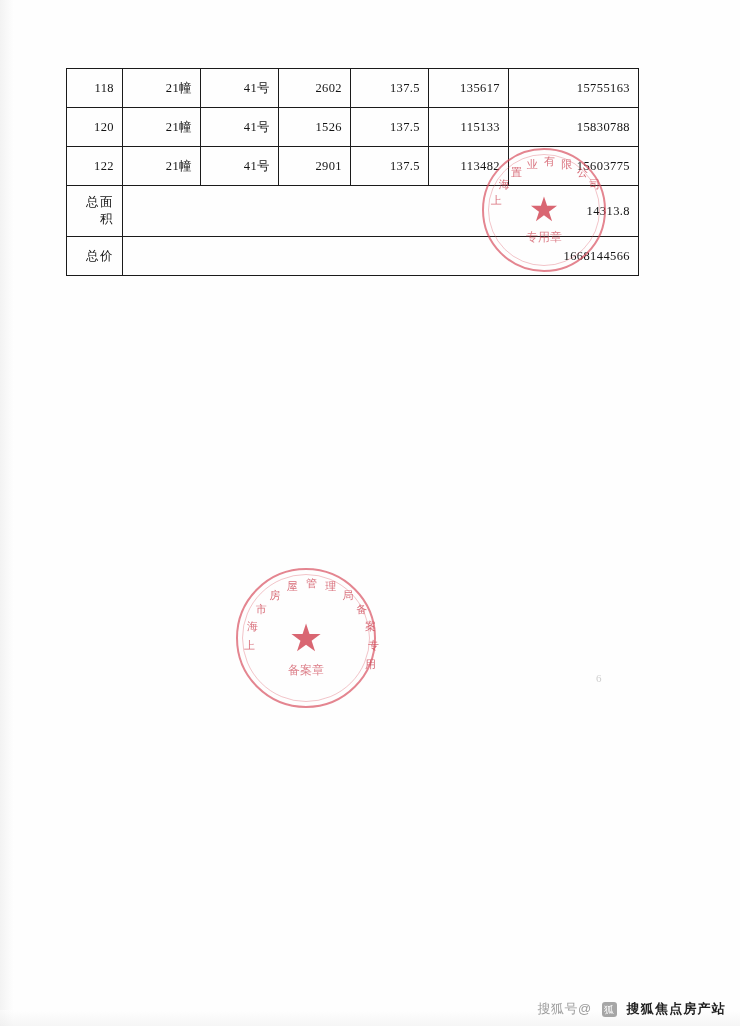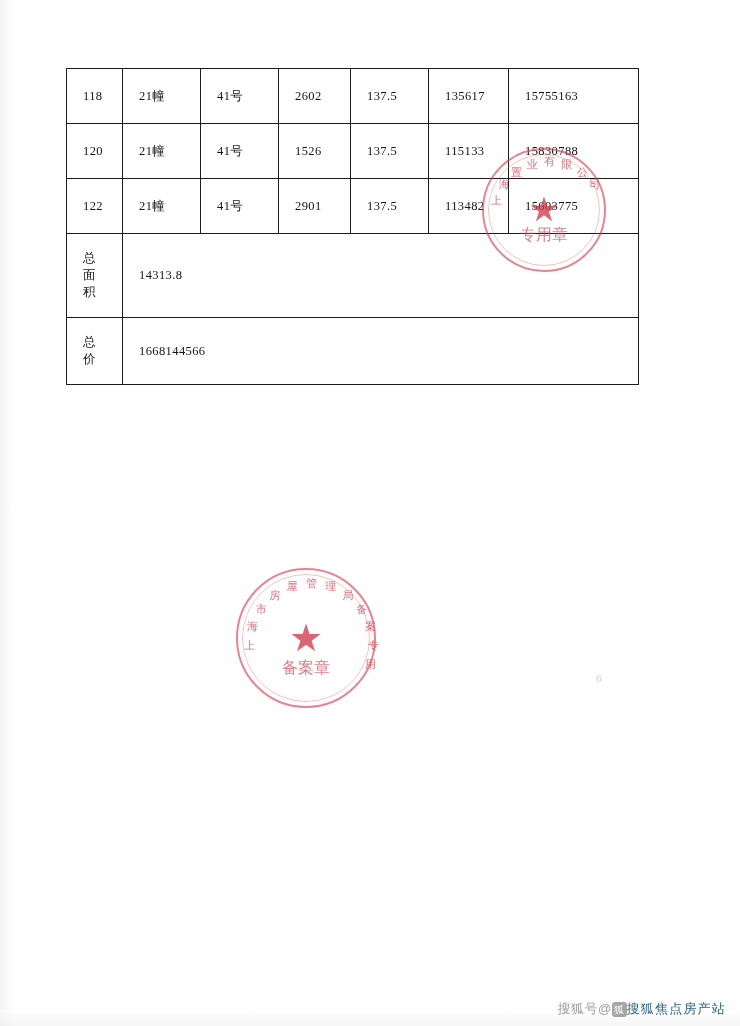--- a/index.html
+++ b/index.html
@@ -46,27 +46,27 @@
     width: 572px;
   }
   table.units {
     border-collapse: collapse;
     width: 572px;
     table-layout: fixed;
   }
   table.units td {
     border: 1px solid #1b1b1b;
     height: 22px;
-    text-align: left;
+    text-align: right;
     vertical-align: middle;
     font-size: 12.5px;
     color: #141414;
     font-family: "Liberation Serif", serif;
     letter-spacing: .4px;
-    padding: 16px;
+    padding: 8px;
   }
   table.units td.num {
     font-family: "Liberation Serif", serif;
   }
   table.units td.label {
     font-size: 12.5px;
     letter-spacing: 1.5px;
     margin-top: 14px;
   }
   col.c1 { width: 56px; }
@@ -113,21 +113,21 @@
     color: rgba(203, 58, 74, 0.82);
     font-family: "Liberation Serif", serif;
     transform-origin: 0 0;
     white-space: nowrap;
   }
   .stamp-sub {
     position: absolute;
     left: 50%;
     bottom: 20%;
     transform: translateX(-50%);
-    font-size: 16px;
+    font-size: 12px;
     color: rgba(203, 58, 74, 0.72);
     white-space: nowrap;
   }
 
   #stamp-company {
     left: 482px;
     top: 148px;
     width: 124px;
     height: 124px;
   }
@@ -149,40 +149,40 @@
     font-family: "Liberation Serif", serif;
   }
 
   
   .watermark {
     position: absolute;
     right: 14px;
     bottom: 8px;
     display: flex;
     align-items: center;
-    gap: 0;
+    gap: 10px;
     color: #8f8f8f;
     font-size: 13px;
     font-family: "Liberation Sans", sans-serif;
     opacity: .88;
     margin-left: 19px;
   }
   .watermark .wm-logo {
     width: 15px;
     height: 15px;
     border-radius: 3px;
     background: #9a9a9a;
     color: #ffffff;
     font-size: 10px;
     line-height: 15px;
     text-align: center;
     font-family: "Liberation Sans", sans-serif;
   }
   .watermark .wm-text { letter-spacing: .5px; }
-  .watermark .wm-text-2 { letter-spacing: 1.2px; font-weight: normal; color: #0c4a6e;}
+  .watermark .wm-text-2 { letter-spacing: 1.2px; font-weight: bold; color: #000000;}
 </style>
 </head>
 <body>
 
 <div class="page">
 
   <div class="scan-edge-left"></div>
   <div class="scan-edge-bottom"></div>
 
   <div class="table-wrap">

